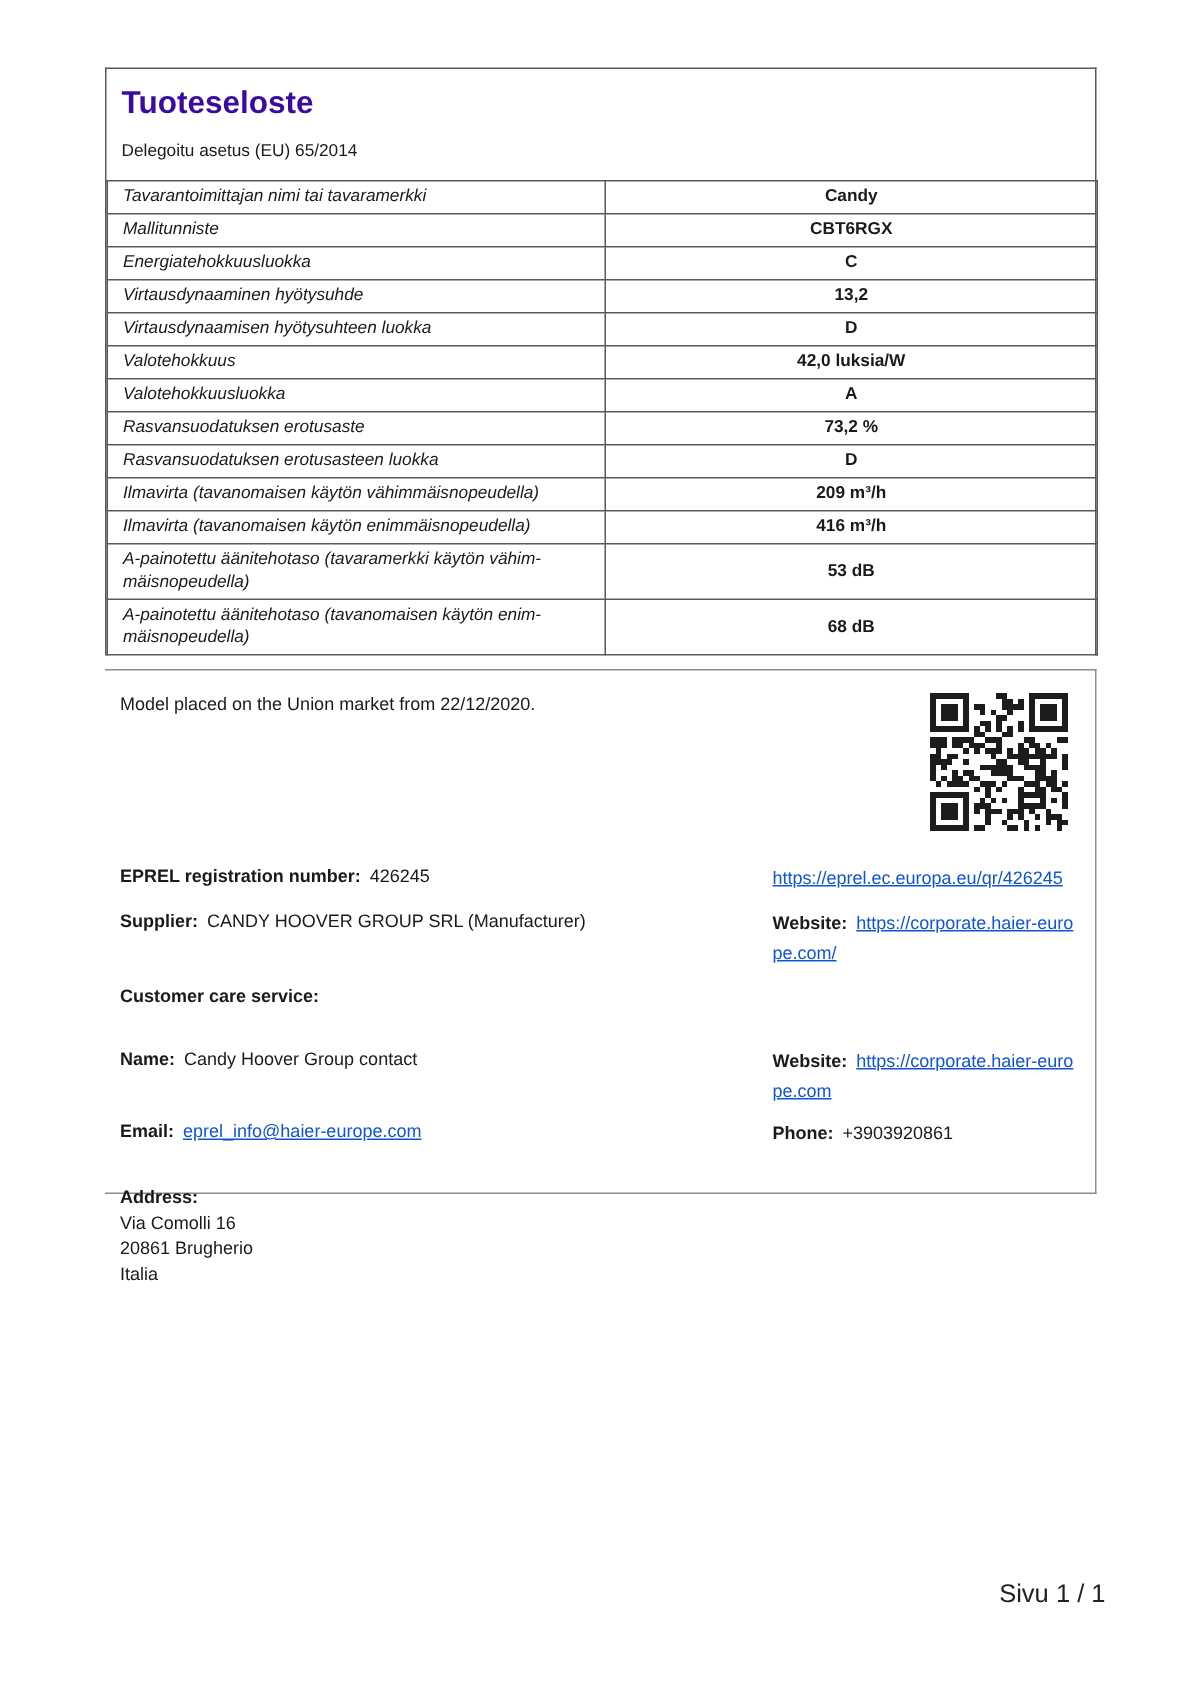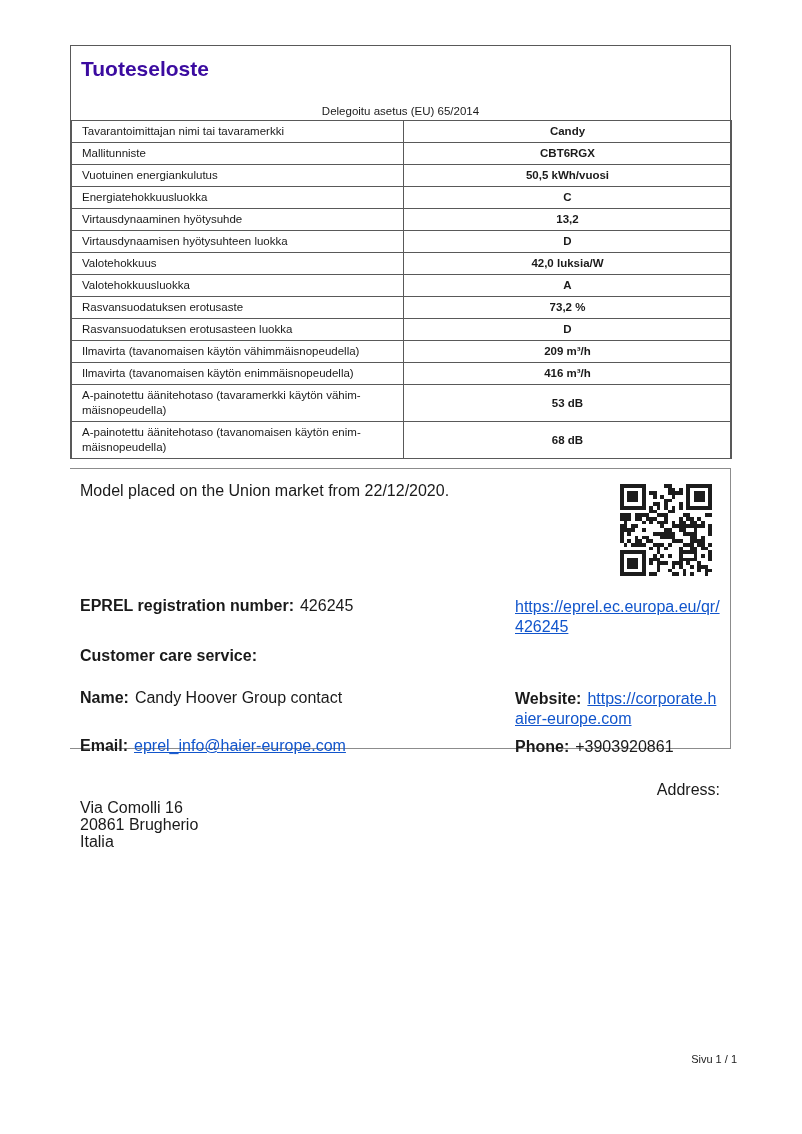--- a/index.html
+++ b/index.html
@@ -17,59 +17,59 @@
   }
   .doc{position:absolute;left:70px;top:45px;width:661px;}
 
   
   .top-frame{border:1px solid var(--tline);border-bottom:none;box-sizing:border-box;}
   .title-area{height:74px;box-sizing:border-box;padding:6px 10px 0 10px;}
   h1.page-title{
     margin:0;font-size:21px;line-height:34px;font-weight:700;
     color:var(--title);letter-spacing:0px;
   }
-  .subtitle{font-size:11.5px;margin-top:19px;text-align:center;}
+  .subtitle{font-size:11.5px;margin-top:9px;}
 
   table.spec{border-collapse:collapse;width:661px;table-layout:fixed;box-sizing:border-box;}
   table.spec td{
     border:1px solid var(--tline);
     font-size:11.5px;line-height:15px;
     padding:3px 10px;vertical-align:middle;box-sizing:border-box;
   }
-  table.spec td.lab{width:332px;height:22px;}
+  table.spec td.lab{width:332px;height:22px;font-style:italic;}
   table.spec td.val{text-align:center;font-weight:700;}
 
   
   .contact-box{
-    position:relative;margin-top:9px;width:661px;height:281px;box-sizing:border-box;
+    position:relative;margin-top:9px;width:661px;height:350px;box-sizing:border-box;
     border:1px solid var(--bline);border-left:none;
-    font-size:16px;
+    font-size:12px;
   }
   .market-note{padding:13px 10px 0 10px;line-height:18px;}
   .qr-wrap{position:absolute;top:15px;right:18px;width:92px;height:92px;}
   .qr-wrap svg{width:92px;height:92px;shape-rendering:crispEdges;}
 
   .crow{
     display:grid;grid-template-columns:395px 1fr;
     padding:0 10px;line-height:18px;
   }
   .crow .right{line-height:20px;padding-left:40px;}
   .row-eprel{margin-top:97px;margin-bottom:10px;}
   .row-supplier{min-height:40px;margin-bottom:10px;}
   .row-name{min-height:40px;margin-bottom:8px;}
   .row-email{margin-bottom:24px;}
   .care-heading{padding:0 10px;font-weight:700;line-height:18px;margin-bottom:24px;}
   .address-block{padding:0 10px;line-height:17px;}
-  .address-block .addr-label{font-weight:400;line-height:18px;text-align:right;}
+  .address-block .addr-label{font-weight:700;line-height:18px;}
   b.lbl{font-weight:700;}
   .lv{margin-left:6px;}
   a.link{color:var(--link);text-decoration:underline;word-break:break-all;}
 
   .footer{
-    position:absolute;right:65px;top:1053px;font-size:11px;color:#222;
+    position:absolute;right:65px;top:1053px;font-size:17px;color:#222;
   }
 </style>
 </head>
 <body>
 
 <div class="doc">
 
   <div class="top-frame">
     <div class="title-area">
       <h1 class="page-title">Tuoteseloste</h1>
@@ -77,24 +77,20 @@
     </div>
     <table class="spec">
       <tbody id="spec-body">
           <tr>
             <td class="lab">Tavarantoimittajan nimi tai tavaramerkki</td>
             <td class="val">Candy</td>
           </tr>
           <tr>
             <td class="lab">Mallitunniste</td>
             <td class="val">CBT6RGX</td>
-          </tr>
-          <tr>
-            <td class="lab">Vuotuinen energiankulutus</td>
-            <td class="val">50,5 kWh/vuosi</td>
           </tr>
           <tr>
             <td class="lab">Energiatehokkuusluokka</td>
             <td class="val">C</td>
           </tr>
           <tr>
             <td class="lab">Virtausdynaaminen hyötysuhde</td>
             <td class="val">13,2</td>
           </tr>
           <tr>
@@ -452,20 +448,28 @@
 
     <div class="crow row-eprel">
       <div class="left">
         <b class="lbl">EPREL registration number:</b><span class="lv">426245</span>
       </div>
       <div class="right">
         <a class="link" href="#">https://eprel.ec.europa.eu/qr/426245</a>
       </div>
     </div>
 
+    <div class="crow row-supplier">
+      <div class="left">
+        <b class="lbl">Supplier:</b><span class="lv">CANDY HOOVER GROUP SRL (Manufacturer)</span>
+      </div>
+      <div class="right">
+        <b class="lbl">Website:</b><span class="lv"></span><a class="link" href="#">https://corporate.haier-europe.com/</a>
+      </div>
+    </div>
 
     <div class="care-heading">Customer care service:</div>
 
     <div class="crow row-name">
       <div class="left">
         <b class="lbl">Name:</b><span class="lv">Candy Hoover Group contact</span>
       </div>
       <div class="right">
         <b class="lbl">Website:</b><span class="lv"></span><a class="link" href="#">https://corporate.haier-europe.com</a>
       </div>

